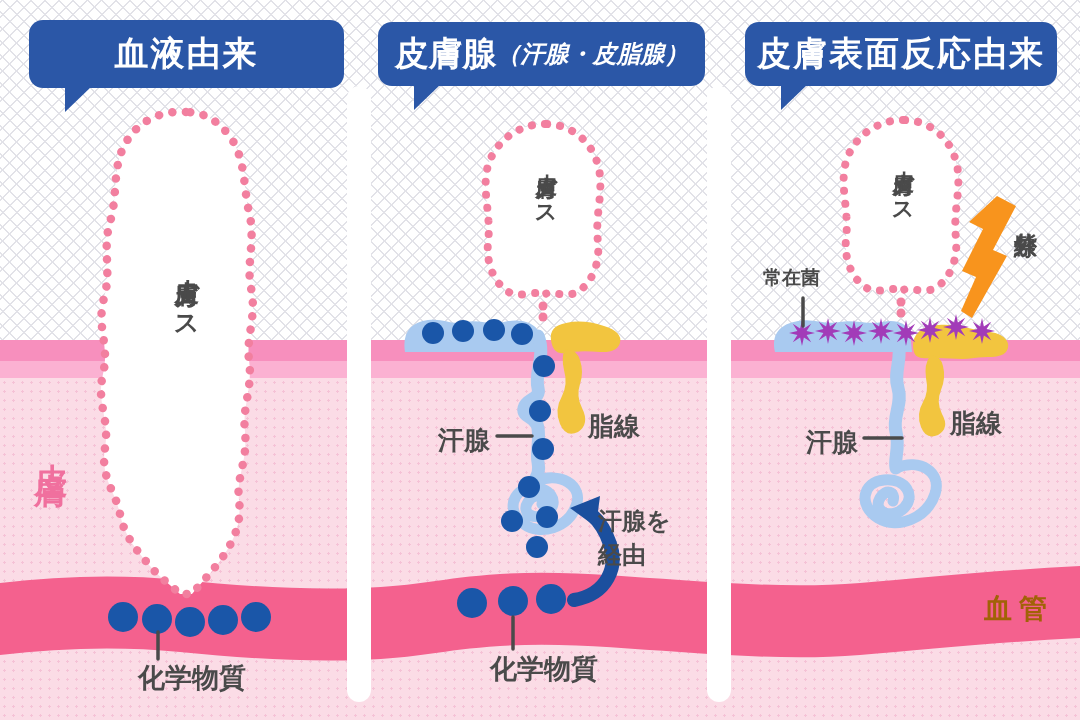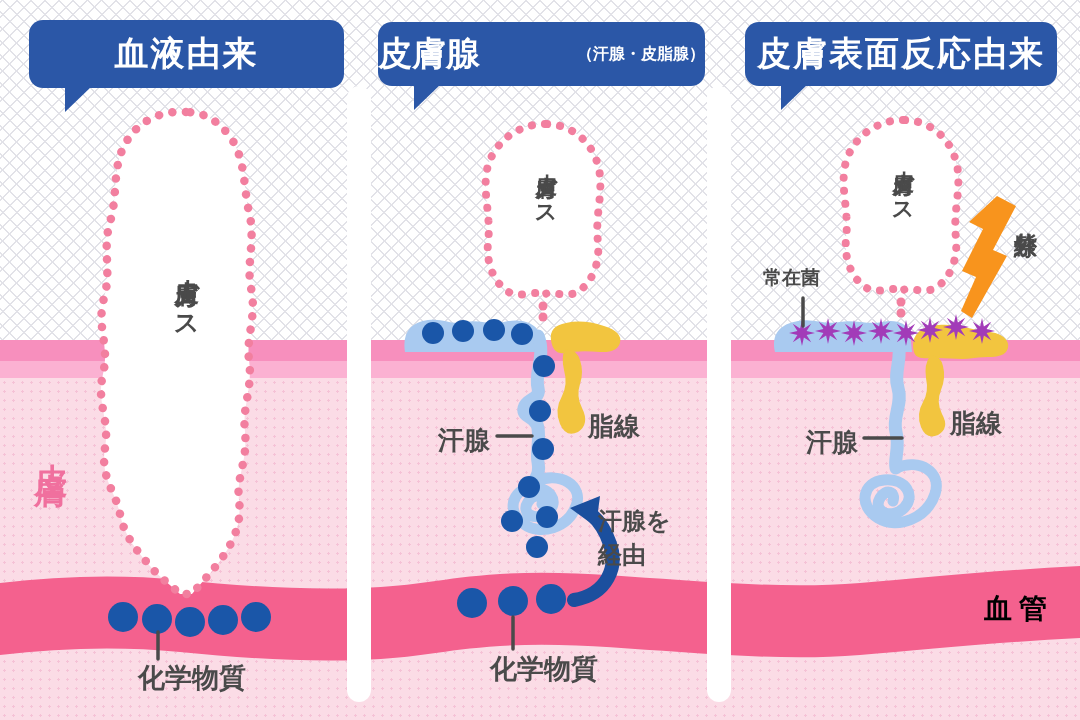--- a/index.html
+++ b/index.html
@@ -24,27 +24,27 @@
 
   .divider { position:absolute; top:86px; width:24px; height:616px; background:#fff;
              border-radius:12px; z-index:3; }
 
   
   .bubble { position:absolute; z-index:4; background:#2B57A7; border-radius:14px; color:#fff;
             display:flex; align-items:center; justify-content:center;
             font-weight:bold; font-size:34px; letter-spacing:2px; }
   .bubble::after { content:""; position:absolute; left:36px; bottom:-24px; width:0; height:0;
                    border-top:25px solid #2B57A7; border-right:26px solid transparent; }
-  .bubble .paren { font-size:16px; letter-spacing:0; font-weight:bold; }
+  .bubble .paren { font-size:24px; letter-spacing:0; font-weight:bold;font-style:italic; }
 
   
   .label { position:absolute; z-index:4; color:#4A4A4A; font-weight:bold; white-space:nowrap; }
   .vert  { writing-mode:vertical-rl; text-orientation:upright; }
   .pink  { color:#F0709E; }
-  .white { color:#000000; }
+  .white { color:#a16207; }
 </style>
 </head>
 <body>
 
 <div class="stage">
 
   <div class="crosshatch"></div>
   <div class="band-dark"></div>
   <div class="band-light"></div>
   <div class="dermis"></div>
@@ -169,21 +169,21 @@
       <line x1="803" y1="298" x2="803" y2="326"></line>
     </g>
   </svg>
 
   <div class="divider" style="left:347px;"></div>
   <div class="divider" style="left:707px;"></div>
 
   <div class="bubble" style="left:29px; top:20px; width:315px; height:68px;font-family:Liberation Mono, monospace;">
     <span>血液由来</span>
   </div>
-  <div class="bubble" style="left:378px; top:22px; width:327px; height:64px; letter-spacing:0;justify-content:space-between;">
+  <div class="bubble" style="left:378px; top:22px; width:327px; height:64px; letter-spacing:0;">
     <span>皮膚腺</span>
       <span class="paren">（汗腺・皮脂腺）</span>
   </div>
   <div class="bubble" style="left:745px; top:22px; width:312px; height:64px;">
     <span>皮膚表面反応由来</span>
   </div>
 
   <div class="label vert" style="left:170px; top:258px; font-size:25px; letter-spacing:4px;">皮膚ガス</div>
   <div class="label vert pink" style="left:28px; top:436px; font-size:34px; letter-spacing:10px;">皮膚</div>
   <div class="label" style="left:138px; top:660px; font-size:27px;">化学物質</div>

